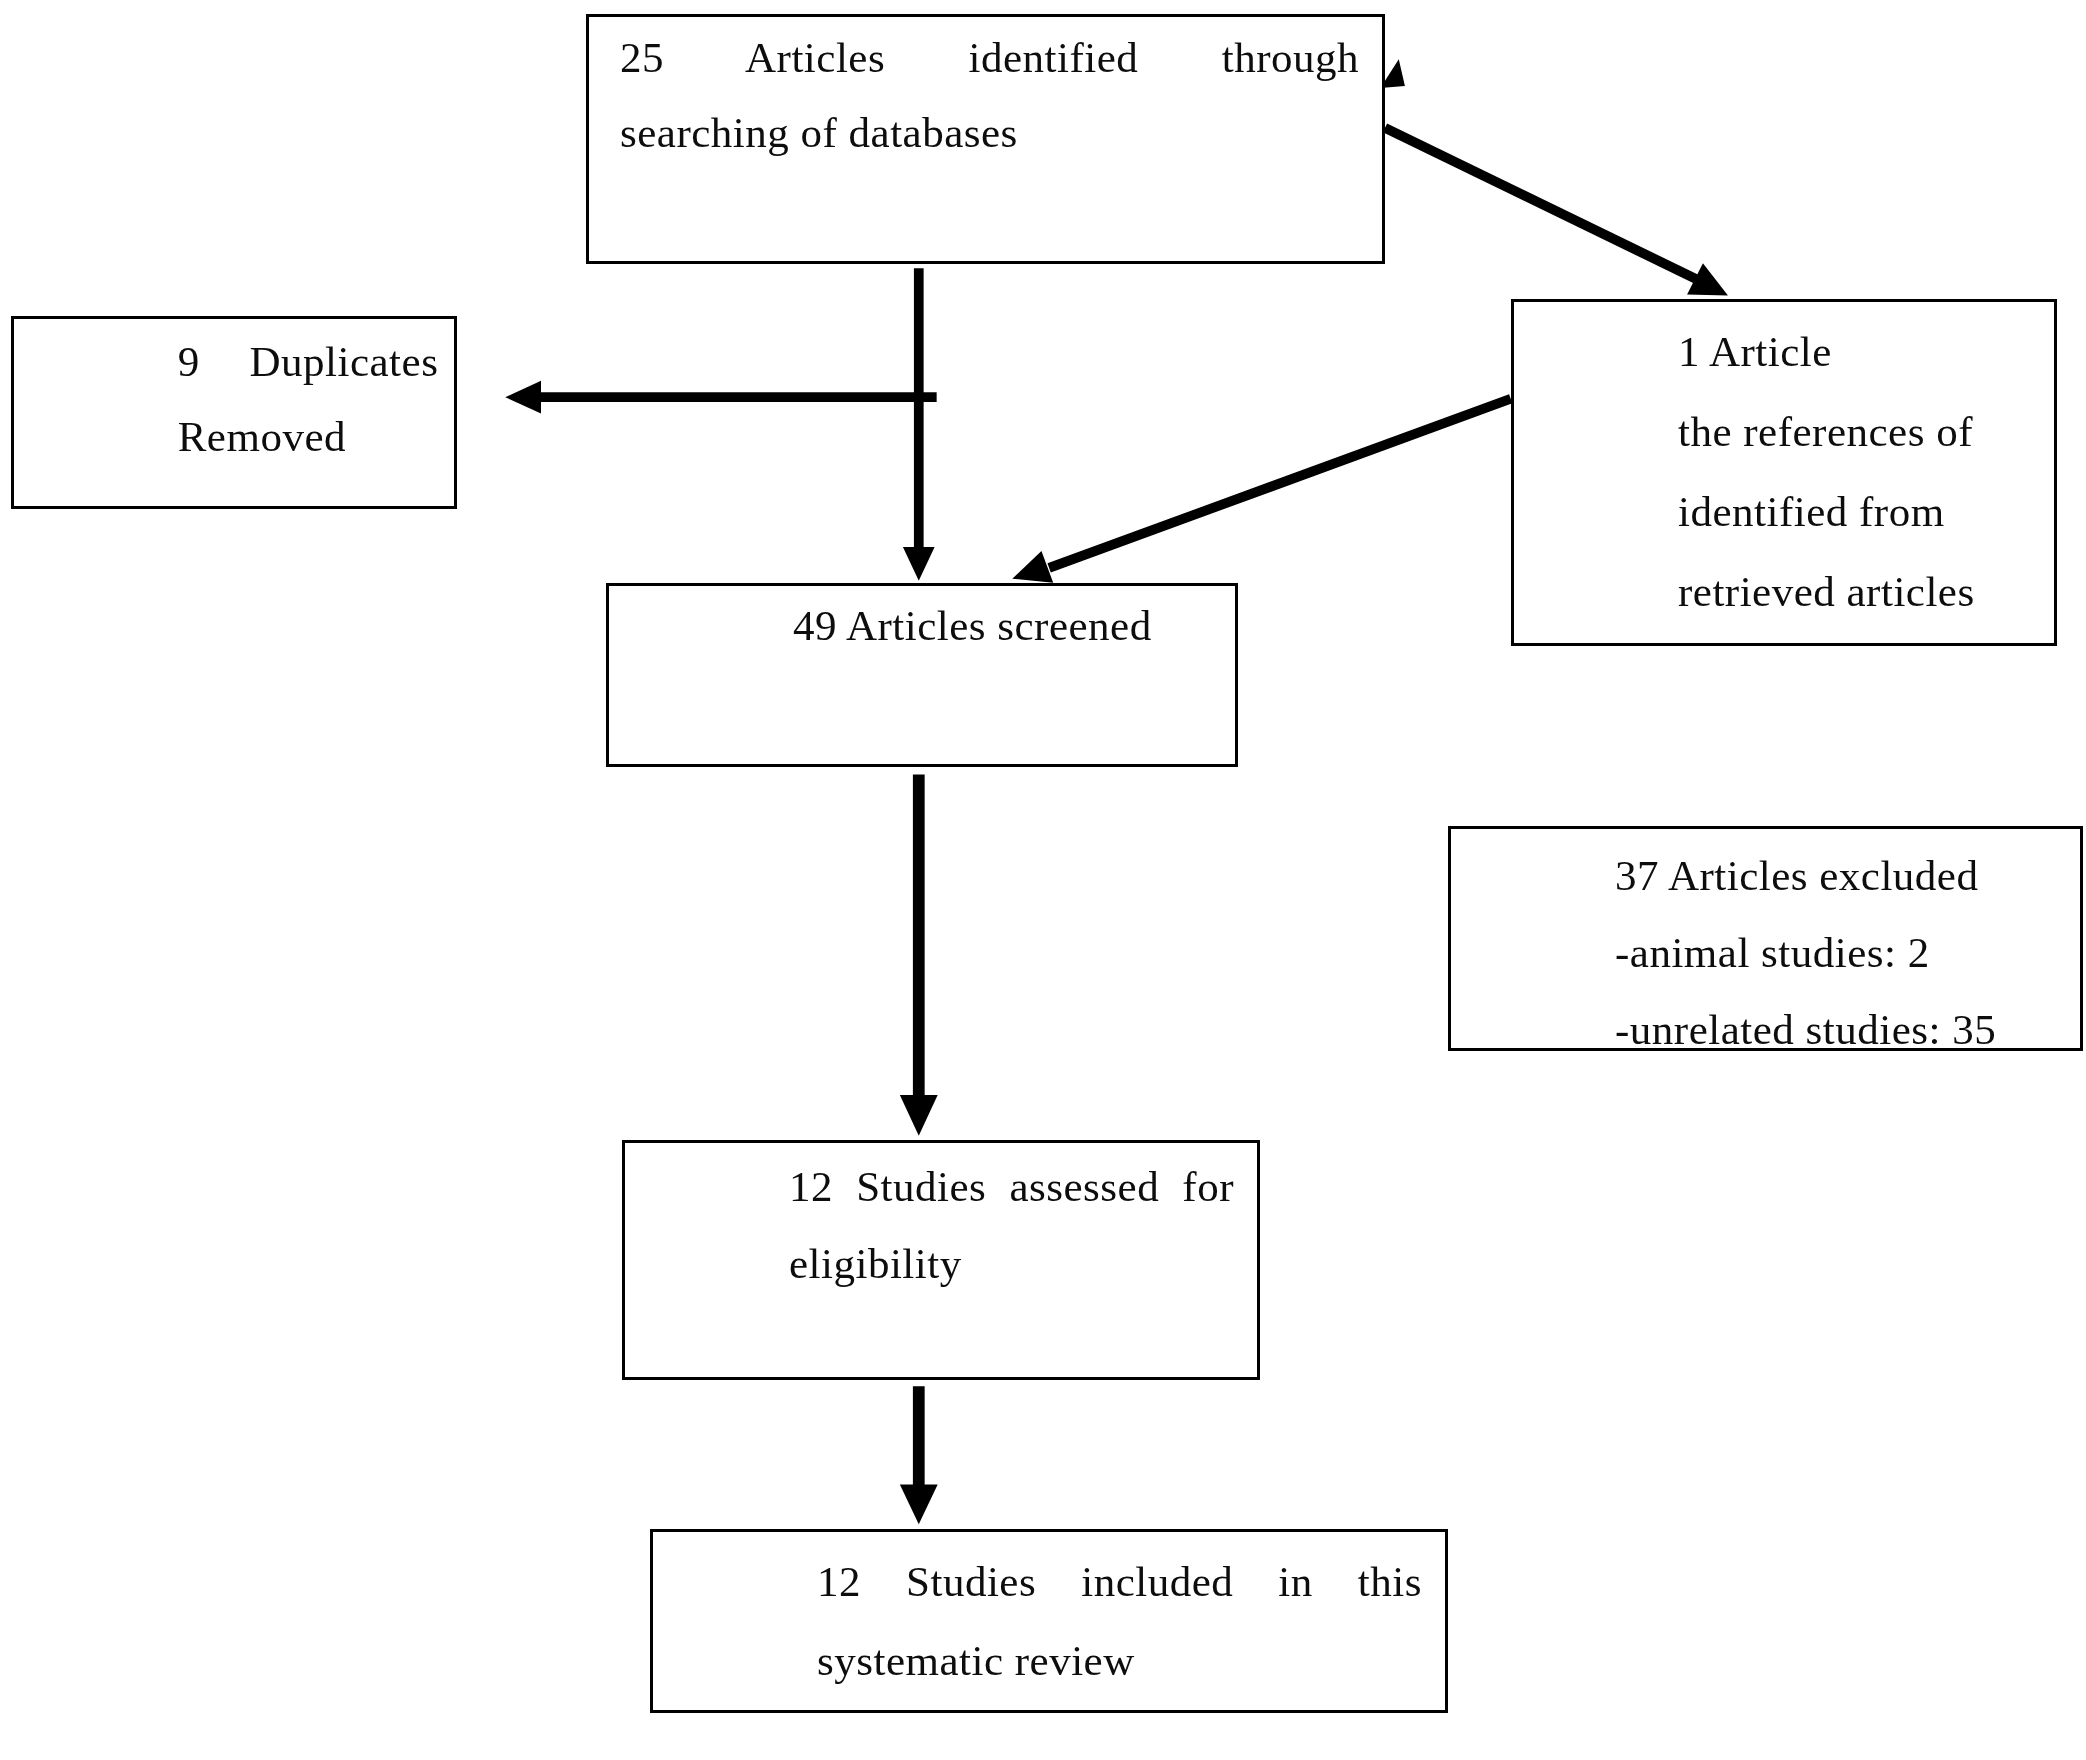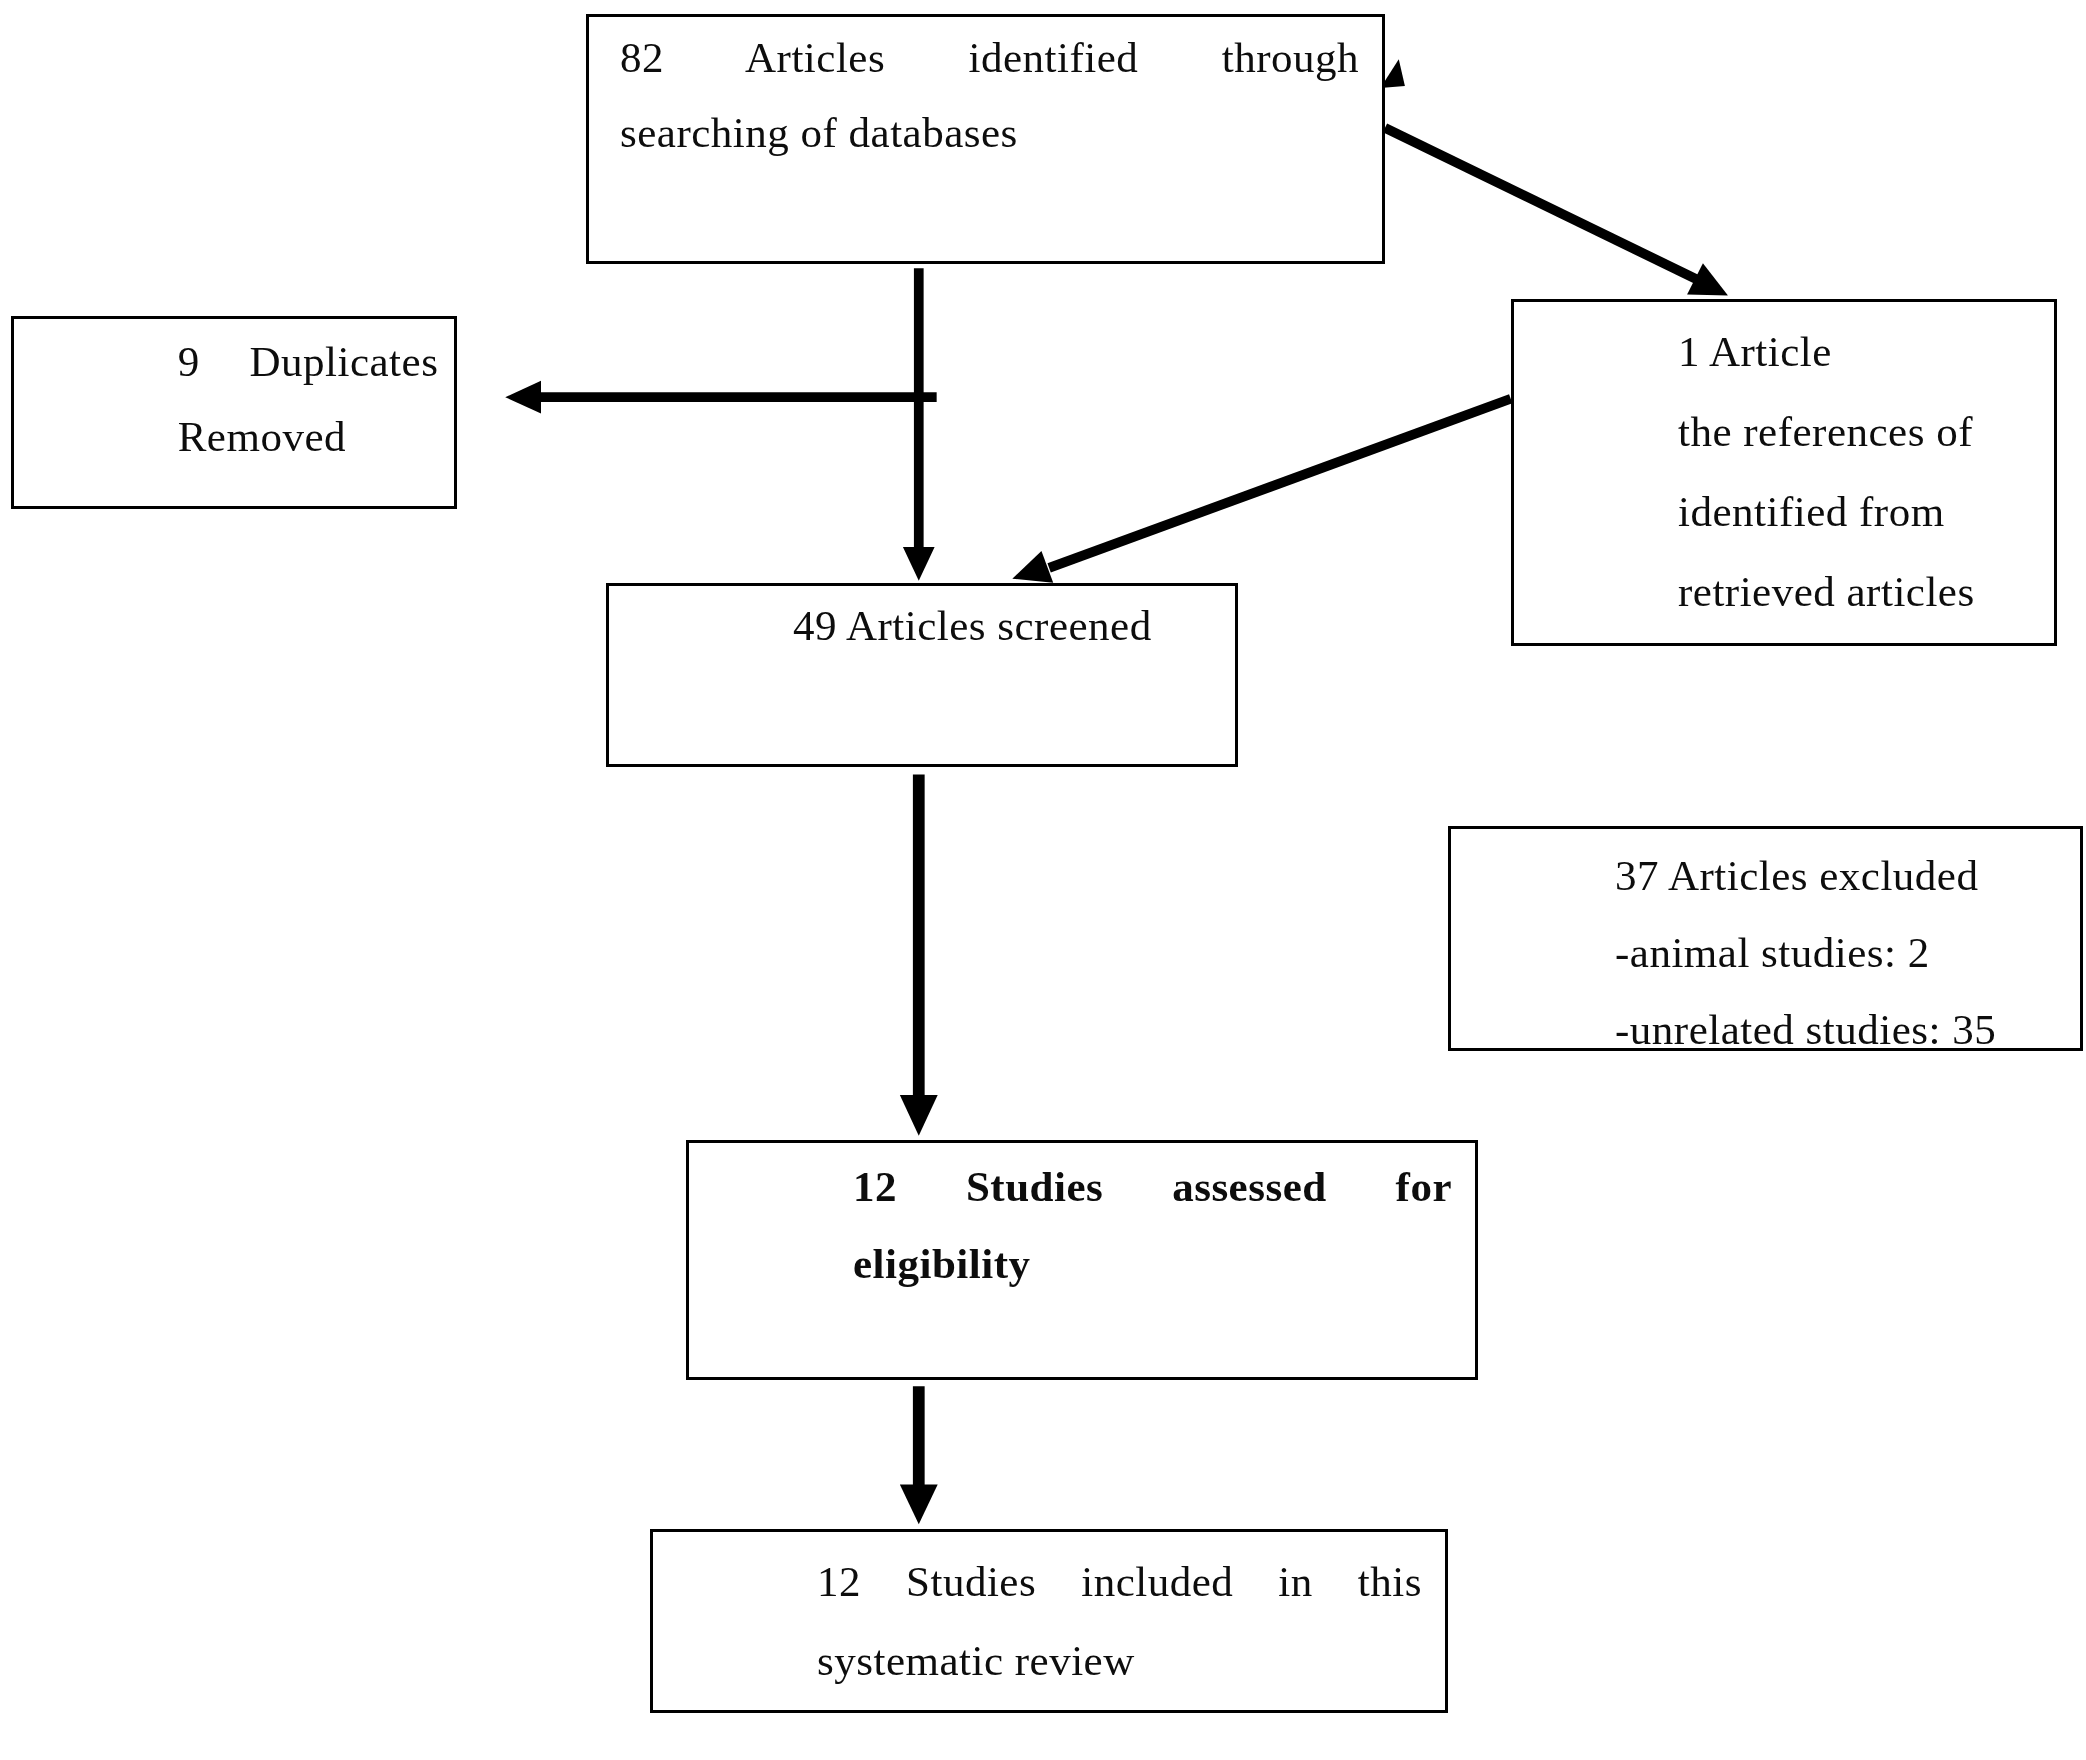--- a/index.html
+++ b/index.html
@@ -71,21 +71,21 @@
     <polygon class="head" points="1980,1132 2037,1078 2060,1140"></polygon>
 
     <line class="shaft" x1="1797" y1="1515" x2="1797" y2="2150" stroke-width="23"></line>
     <polygon class="head" points="1760,2142 1834,2142 1797,2222"></polygon>
 
     <line class="shaft" x1="1797" y1="2712" x2="1797" y2="2912" stroke-width="23"></line>
     <polygon class="head" points="1760,2904 1834,2904 1797,2982"></polygon>
   </svg>
 
   <div class="box" style="left:586px; top:14px; width:799px; height:250px; padding:3.1px 23px 0 31px; line-height:75px;">
-    <div class="line jline">82 Articles identified through</div>
+    <div class="line jline">25 Articles identified through</div>
     <div class="line">searching of databases</div>
   </div>
 
   <div class="box" style="left:10.7px; top:316px; width:446px; height:193px; padding:5.1px 15.3px 0 164px; line-height:75px;">
     <div class="line jline">9 Duplicates</div>
     <div class="line">Removed</div>
   </div>
 
   <div class="box" style="left:1511px; top:299px; width:546px; height:347px; padding:10.2px 15.3px 0 164px; line-height:80px;">
     <div class="line">1 Article</div>
@@ -97,21 +97,21 @@
   <div class="box" style="left:606px; top:583px; width:632px; height:184px; padding:2px 23px 0 184px; line-height:75px;">
     <div class="line">49 Articles screened</div>
   </div>
 
   <div class="box" style="left:1448px; top:826px; width:635px; height:225px; padding:7.7px 10.2px 0 164px; line-height:77px;">
     <div class="line">37 Articles excluded</div>
     <div class="line">-animal studies: 2</div>
     <div class="line">-unrelated studies: 35</div>
   </div>
 
-  <div class="box" style="left:686px; top:1140px; width:792px; height:240px; padding:5.1px 23px 0 164px; line-height:77px;font-weight:bold;">
+  <div class="box" style="left:622px; top:1140px; width:638px; height:240px; padding:5.1px 23px 0 164px; line-height:77px;">
     <div class="line jline">12 Studies assessed for</div>
     <div class="line">eligibility</div>
   </div>
 
   <div class="box" style="left:650px; top:1529px; width:798px; height:184px; padding:10.2px 23px 0 164px; line-height:79px;">
     <div class="line jline">12 Studies included in this</div>
     <div class="line">systematic review</div>
   </div>
 
 </div>

